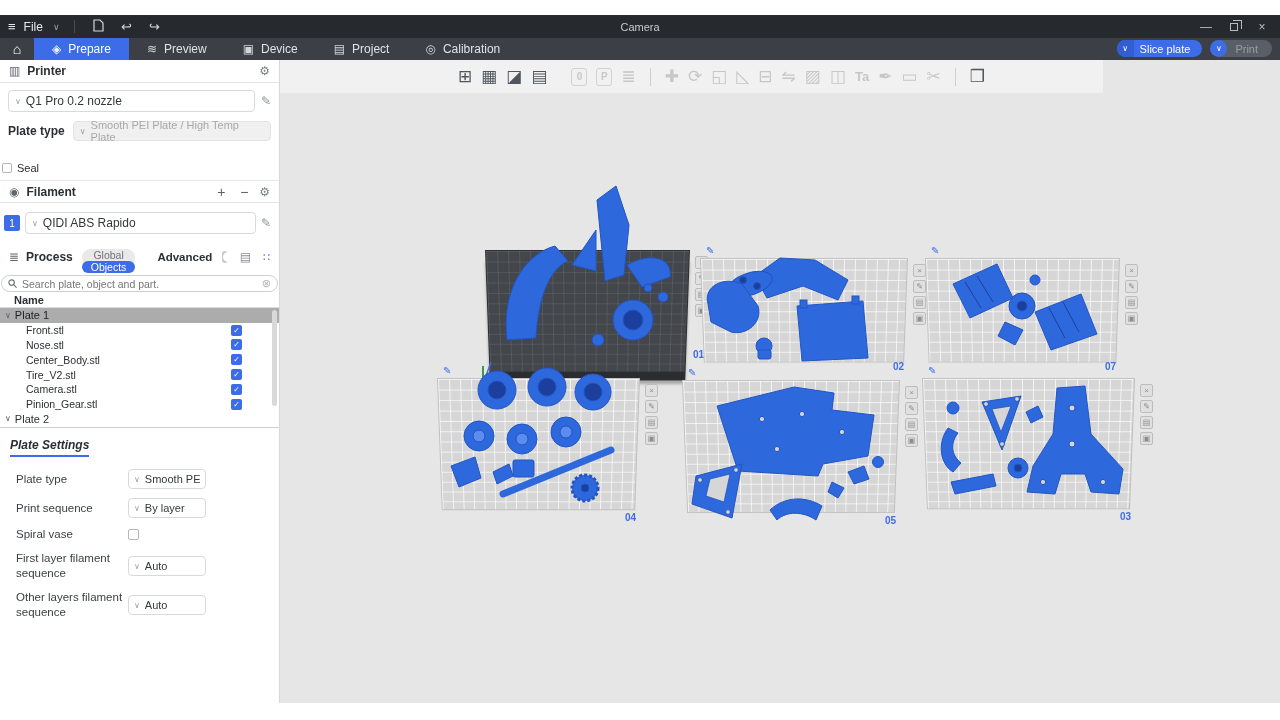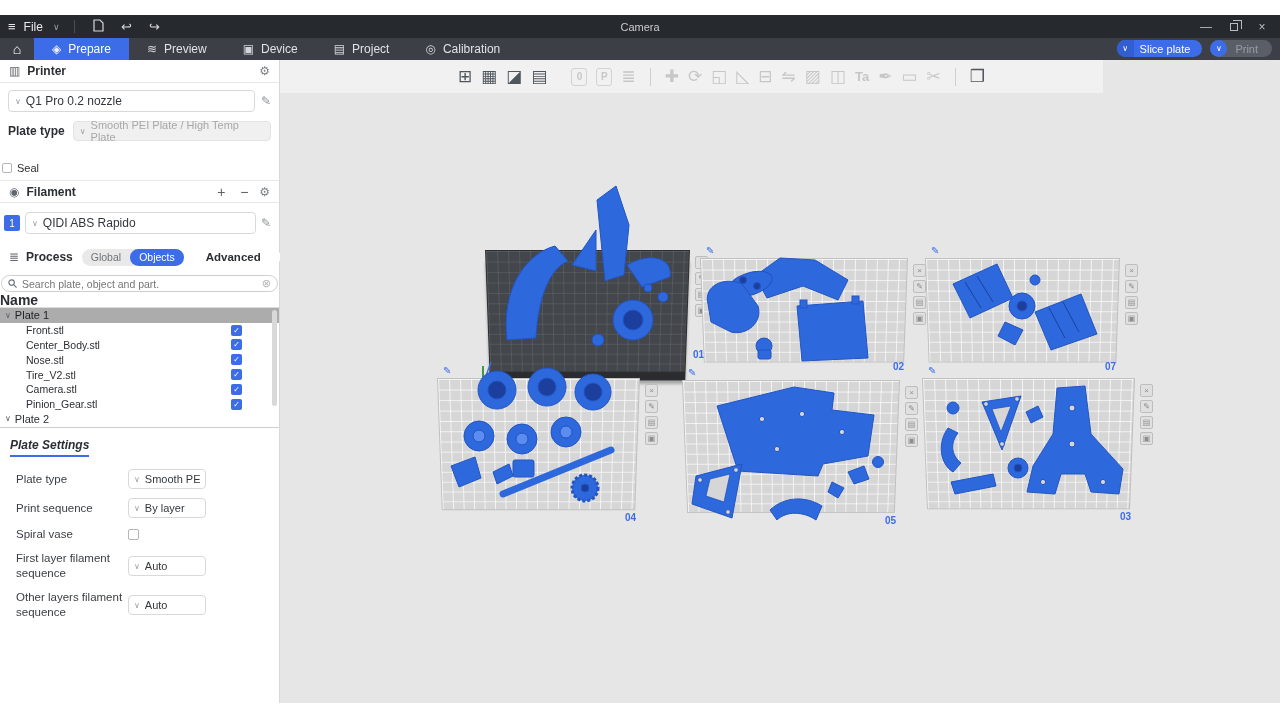--- a/index.html
+++ b/index.html
@@ -60,35 +60,35 @@
   .platetype-row .combo { flex:1; height:20px; font-size:11px; }
   .seal-row { margin:21px 8px 0 2px; gap:5px; }
   .checkbox { width:10px; height:10px; border:1px solid #b5b5b5; border-radius:2px; background:#fff; }
   .seal-label { font-size:11px; color:#2b2e33; }
 
   .filament-row { margin:9px 8px 0 4px; gap:5px; }
   .slot-badge { width:16px; height:16px; background:#3d6ce8; color:#fff; font-size:10px; display:flex; align-items:center; justify-content:center; border-radius:2px; }
   .filament-row .combo { flex:1; }
 
   .process-head { margin-top:11px; height:24px; }
-  .seg { display:flex; background:#e9e9e9; border-radius:9px; height:17px; align-items:center; font-size:10.5px; margin-left:2px; }
+  .seg { display:flex; background:#e9e9e9; border-radius:9px; height:17px; align-items:center; font-size:10.5px; margin-left:2px;flex-direction:column; }
   .seg .seg-item { padding:0 9px; color:#6f7479; }
   .seg .seg-item.on { background:#3d6ce8; color:#fff; border-radius:9px; height:17px; display:flex; align-items:center; }
   .adv-label { font-size:11.5px; font-weight:700; color:#2b2e33; margin-left:8px; }
   .switch { width:24px; height:12px; background:#c9c9c9; border-radius:6px; position:relative; margin-left:3px; }
   .switch::after { content:""; position:absolute; left:1px; top:1px; width:10px; height:10px; background:#fff; border-radius:50%; }
   .view-ico { font-size:12px; color:#8a9096; margin-left:5px; }
   .view-ico.blue { color:#3d6ce8; font-size:11px; }
 
   .search-box { margin:6px 1px 0 1px; height:17px; border:1px solid #cfcfcf; border-radius:9px; display:flex; align-items:center; padding:0 6px; gap:5px; }
   .search-box svg { flex:0 0 auto; }
   .search-box input { flex:1; border:none; outline:none; font-size:10.5px; color:#555; font-family:"Liberation Sans",sans-serif; background:transparent; }
   .clear-ico { font-size:11px; color:#b3b3b3; }
 
-  .list-head { height:16px; display:flex; align-items:center; padding-left:0; font-size:14px; font-weight:700; color:#2b2e33; border-bottom:1px solid #ddd; position:relative; }
+  .list-head { height:16px; display:flex; align-items:center; padding-left:14px; font-size:11px; font-weight:700; color:#2b2e33; border-bottom:1px solid #ddd; position:relative; }
   .obj-list { position:relative; border-bottom:1px solid #cfcfcf; padding-bottom:1px; }
   .tree-row { height:14.8px; display:flex; align-items:center; font-size:10.5px; color:#2b2e33; position:relative; }
   .tree-row .tchev { font-size:8px; color:#5a5f66; margin:0 4px 0 5px; }
   .tree-row.group { font-size:11px; }
   .tree-row.selected { background:#acacac; color:#1d1f22; }
   .tree-row .item-name { padding-left:26px; }
   .cb { position:absolute; right:37px; width:11px; height:11px; background:#3d6ce8; border-radius:2px; display:flex; align-items:center; justify-content:center; }
   .cb::after { content:"✓"; color:#fff; font-size:8px; }
   .list-scrollbar { position:absolute; right:2px; top:2px; width:5px; height:96px; background:#d9d9d9; border-radius:3px; }
 
@@ -269,25 +269,25 @@
     <div class="obj-list">
       <div class="tree-row group selected">
         <span class="tchev">∨</span>
         <span>Plate 1</span>
       </div>
       <div class="tree-row">
         <span class="item-name">Front.stl</span>
         <span class="cb"></span>
       </div>
       <div class="tree-row">
+        <span class="item-name">Nose.stl</span>
+        <span class="cb"></span>
+      </div>
+      <div class="tree-row">
         <span class="item-name">Center_Body.stl</span>
-        <span class="cb"></span>
-      </div>
-      <div class="tree-row">
-        <span class="item-name">Nose.stl</span>
         <span class="cb"></span>
       </div>
       <div class="tree-row">
         <span class="item-name">Tire_V2.stl</span>
         <span class="cb"></span>
       </div>
       <div class="tree-row">
         <span class="item-name">Camera.stl</span>
         <span class="cb"></span>
       </div>

